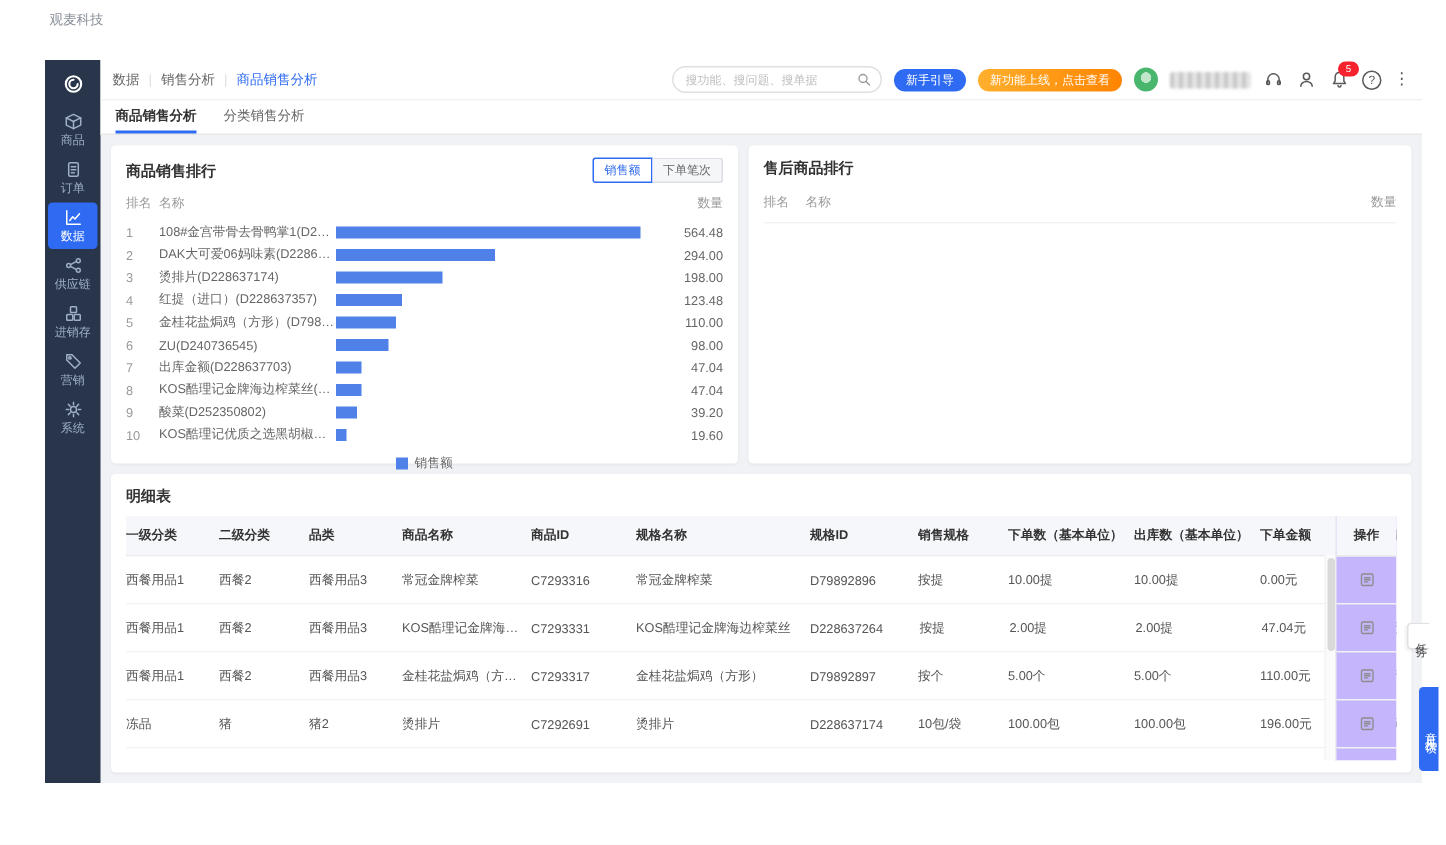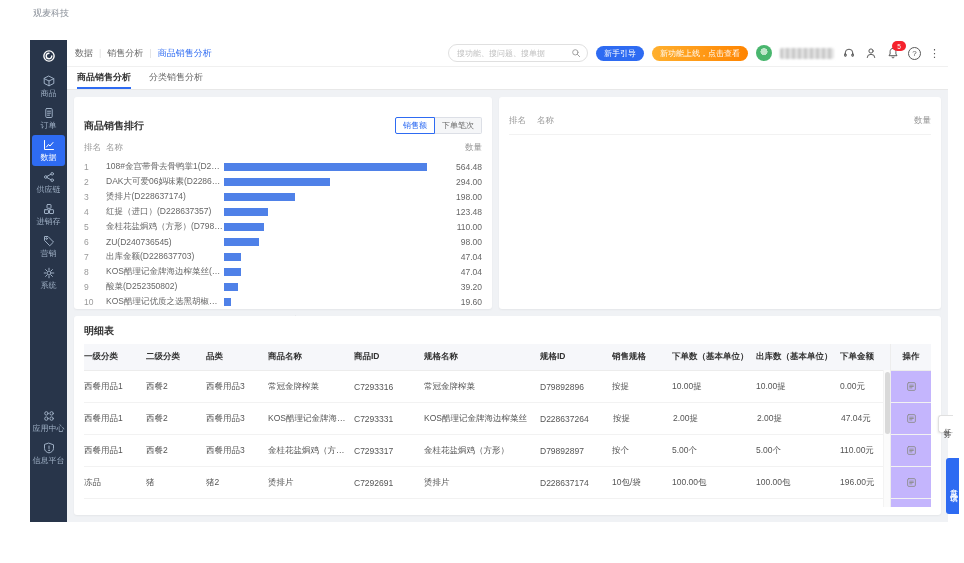--- a/index.html
+++ b/index.html
@@ -36,21 +36,21 @@
   .qmark{width:11px;height:11px;border:1px solid #595959;border-radius:50%;font-size:8px;display:flex;align-items:center;justify-content:center;color:#595959;cursor:pointer;}
   .more{font-size:11px;color:#595959;cursor:pointer;line-height:1;}
   
   .tabbar{height:22px;background:#fff;display:flex;align-items:stretch;padding:0 10px;gap:18px;border-bottom:1px solid #e8e8e8;flex-shrink:0;}
   .tab{font-size:9px;color:#666;display:flex;align-items:center;border-bottom:2px solid transparent;cursor:pointer;}
   .tab.active{color:#333;font-weight:bold;border-bottom-color:#2e6bf2;}
   
   .content{flex:1;padding:7px;display:flex;flex-direction:column;gap:7px;min-height:0;}
   .toprow{display:flex;gap:7px;height:212px;flex-shrink:0;}
   .card{background:#fff;border-radius:3px;box-shadow:0 1px 2px rgba(0,0,0,.05);}
-  .rank-card{width:418px;display:flex;flex-direction:column;padding:20px 10px;box-sizing:border-box;}
+  .rank-card{width:418px;display:flex;flex-direction:column;padding:8px 10px;box-sizing:border-box;}
   .aftersale-card{flex:1;display:flex;flex-direction:column;padding:8px 10px;box-sizing:border-box;}
   .card-head{display:flex;align-items:center;}
   .card-title{font-size:10px;font-weight:bold;color:#333;}
   .toggle-group{margin-left:auto;display:flex;}
   .toggle{font-size:8px;padding:2px 7px;border:1px solid #dcdfe6;color:#666;background:#f5f6f8;cursor:pointer;}
   .toggle:first-child{border-radius:2px 0 0 2px;}
   .toggle:last-child{border-radius:0 2px 2px 0;border-left:0;}
   .toggle.active{background:#fff;color:#2e6bf2;border-color:#2e6bf2;}
   .chart-head{display:flex;font-size:8.5px;color:#999;padding:8px 0 5px;}
   .ch-rank{width:22px;}
@@ -161,43 +161,20 @@
           <span>
             <svg viewBox="0 0 12 12" width="12" height="12" fill="none" stroke="currentColor" stroke-width="1" stroke-linecap="round" stroke-linejoin="round">
               <circle cx="6" cy="6" r="2"></circle>
               <path d="M6 1.2 V2.8 M6 9.2 V10.8 M1.2 6 H2.8 M9.2 6 H10.8 M2.6 2.6 3.8 3.8 M8.2 8.2 9.4 9.4 M9.4 2.6 8.2 3.8 M3.8 8.2 2.6 9.4"></path>
             </svg>
           </span>
           <span>系统</span>
         </div>
       </div>
     <div class="side-spacer"></div>
-    <div>
-        <div class="side-item">
-          <span>
-            <svg viewBox="0 0 12 12" width="12" height="12" fill="none" stroke="currentColor" stroke-width="1" stroke-linecap="round" stroke-linejoin="round">
-              <circle cx="3.4" cy="3.4" r="1.7"></circle>
-              <circle cx="8.6" cy="3.4" r="1.7"></circle>
-              <circle cx="3.4" cy="8.6" r="1.7"></circle>
-              <circle cx="8.6" cy="8.6" r="1.7"></circle>
-            </svg>
-          </span>
-          <span>应用中心</span>
-        </div>
-        <div class="side-item">
-          <span>
-            <svg viewBox="0 0 12 12" width="12" height="12" fill="none" stroke="currentColor" stroke-width="1" stroke-linecap="round" stroke-linejoin="round">
-              <path d="M6 1.2 10.5 2.8 V6.3 C10.5 8.8 8.6 10.3 6 10.9 3.4 10.3 1.5 8.8 1.5 6.3 V2.8 Z"></path>
-              <path d="M6 4 V6.5"></path>
-              <circle cx="6" cy="8.3" r="0.4"></circle>
-            </svg>
-          </span>
-          <span>信息平台</span>
-        </div>
-      </div>
     <div class="side-pad"></div>
   </aside>
 
   <div class="main">
 
     <header class="topbar">
       <div class="crumb">
         <span>数据</span>
         <span class="sep">|</span>
         <span>销售分析</span>
@@ -346,20 +323,23 @@
                 <span class="cval">19.60</span>
               </div>
             </div>
           <div class="legend">
             <i></i>
             <span>销售额</span>
           </div>
         </section>
 
         <section class="card aftersale-card">
+          <div class="card-head">
+            <span class="card-title">售后商品排行</span>
+          </div>
           <div class="as-head">
             <span class="as-rank">排名</span>
             <span>名称</span>
             <span class="as-value">数量</span>
           </div>
           <div></div>
         </section>
 
       </div>
 

